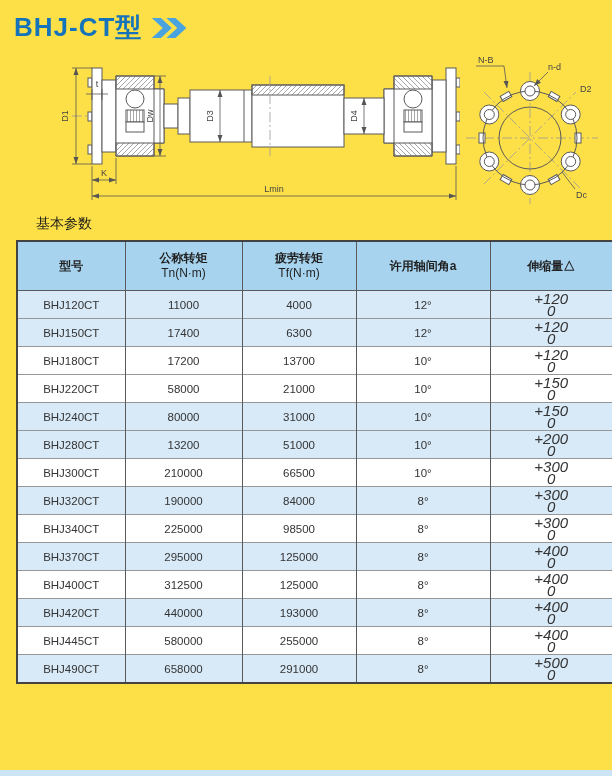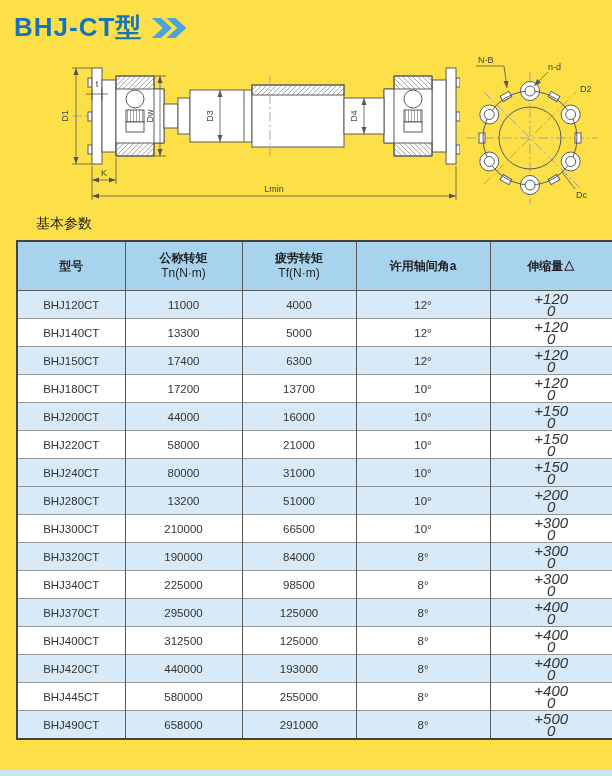--- a/index.html
+++ b/index.html
@@ -231,60 +231,40 @@
         <tr class="alt">
           <td>BHJ120CT</td>
           <td>11000</td>
           <td>4000</td>
           <td>12°</td>
           <td class="ext">
             <div>+120</div>
             <div>0</div>
           </td>
         </tr>
-        <tr>
-          <td>BHJ140CT</td>
-          <td>13300</td>
-          <td>5000</td>
-          <td>12°</td>
-          <td class="ext">
-            <div>+120</div>
-            <div>0</div>
-          </td>
-        </tr>
         <tr class="alt">
           <td>BHJ150CT</td>
           <td>17400</td>
           <td>6300</td>
           <td>12°</td>
           <td class="ext">
             <div>+120</div>
             <div>0</div>
           </td>
         </tr>
         <tr>
           <td>BHJ180CT</td>
           <td>17200</td>
           <td>13700</td>
           <td>10°</td>
           <td class="ext">
             <div>+120</div>
             <div>0</div>
           </td>
         </tr>
-        <tr class="alt">
-          <td>BHJ200CT</td>
-          <td>44000</td>
-          <td>16000</td>
-          <td>10°</td>
-          <td class="ext">
-            <div>+150</div>
-            <div>0</div>
-          </td>
-        </tr>
         <tr>
           <td>BHJ220CT</td>
           <td>58000</td>
           <td>21000</td>
           <td>10°</td>
           <td class="ext">
             <div>+150</div>
             <div>0</div>
           </td>
         </tr>

